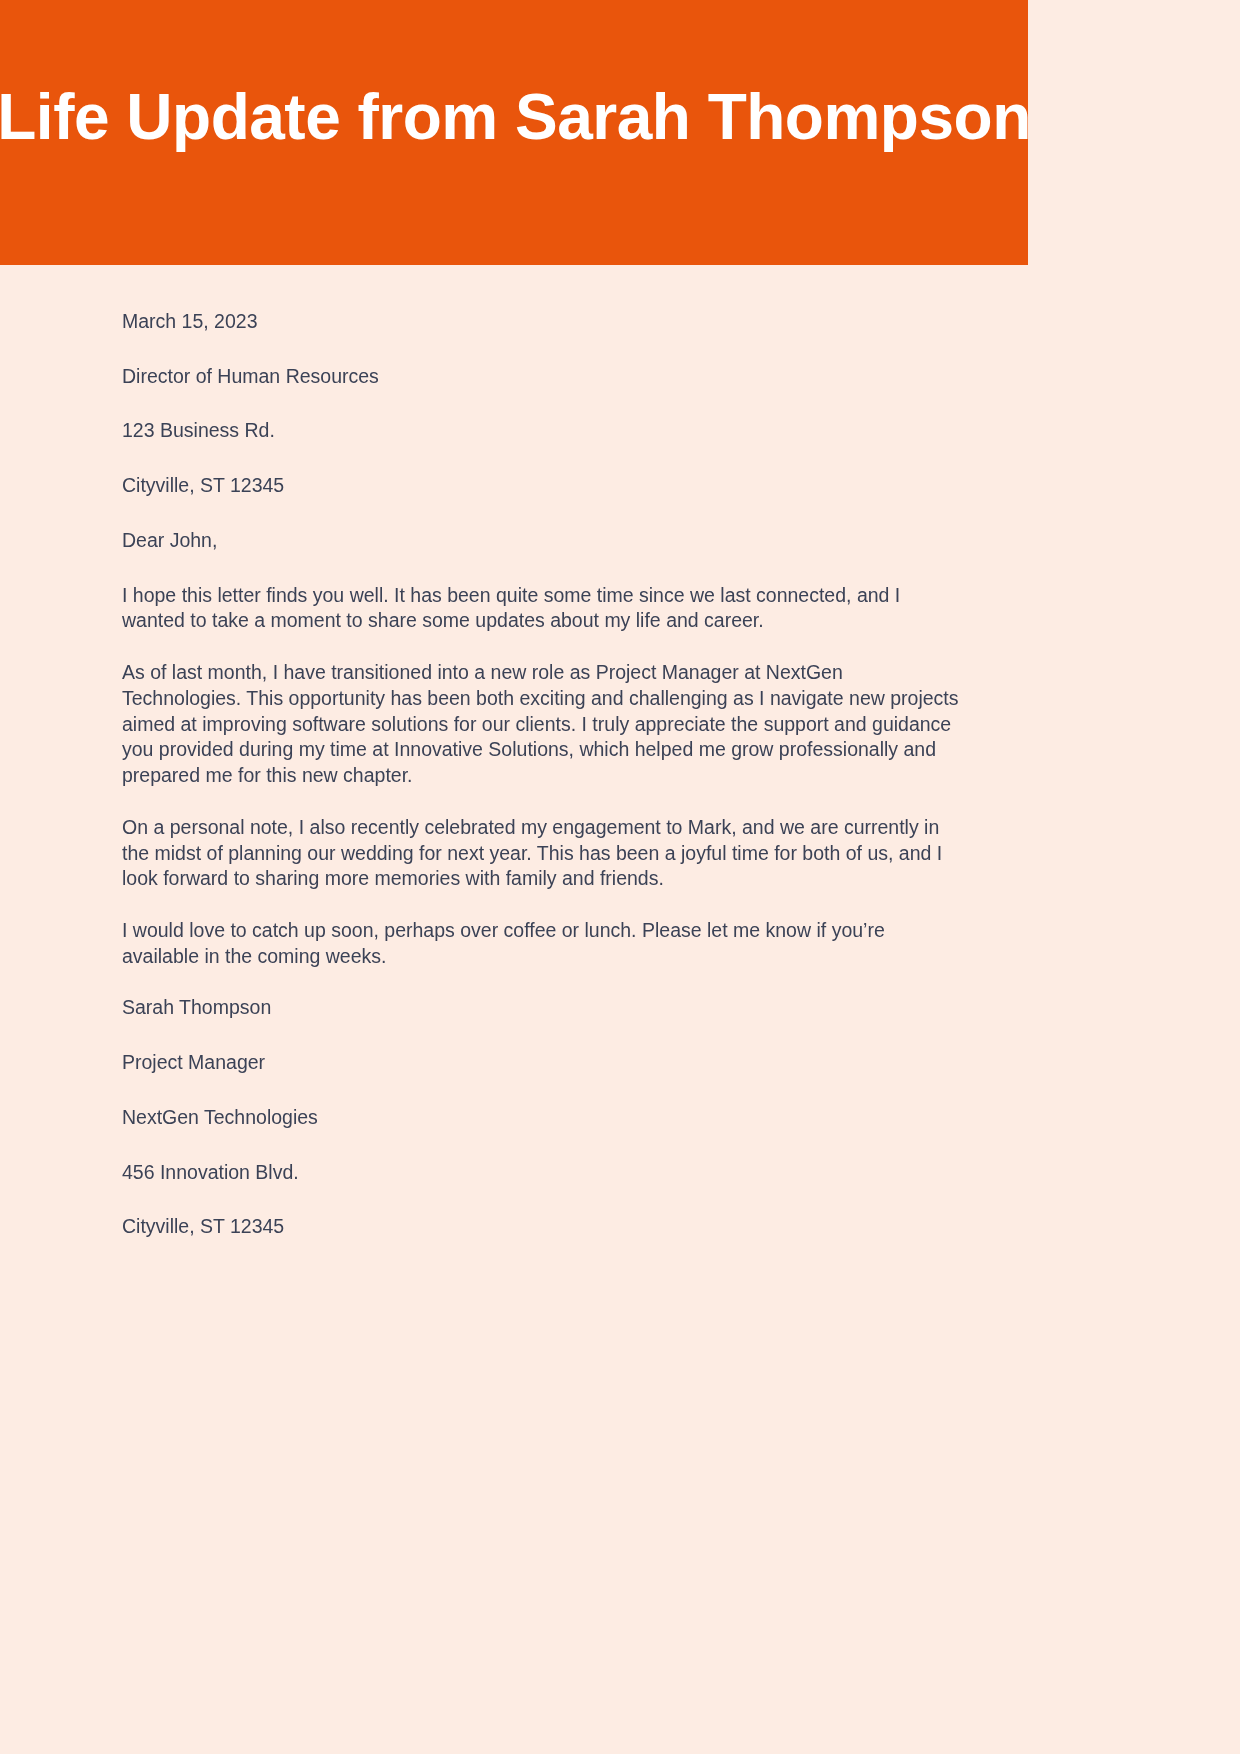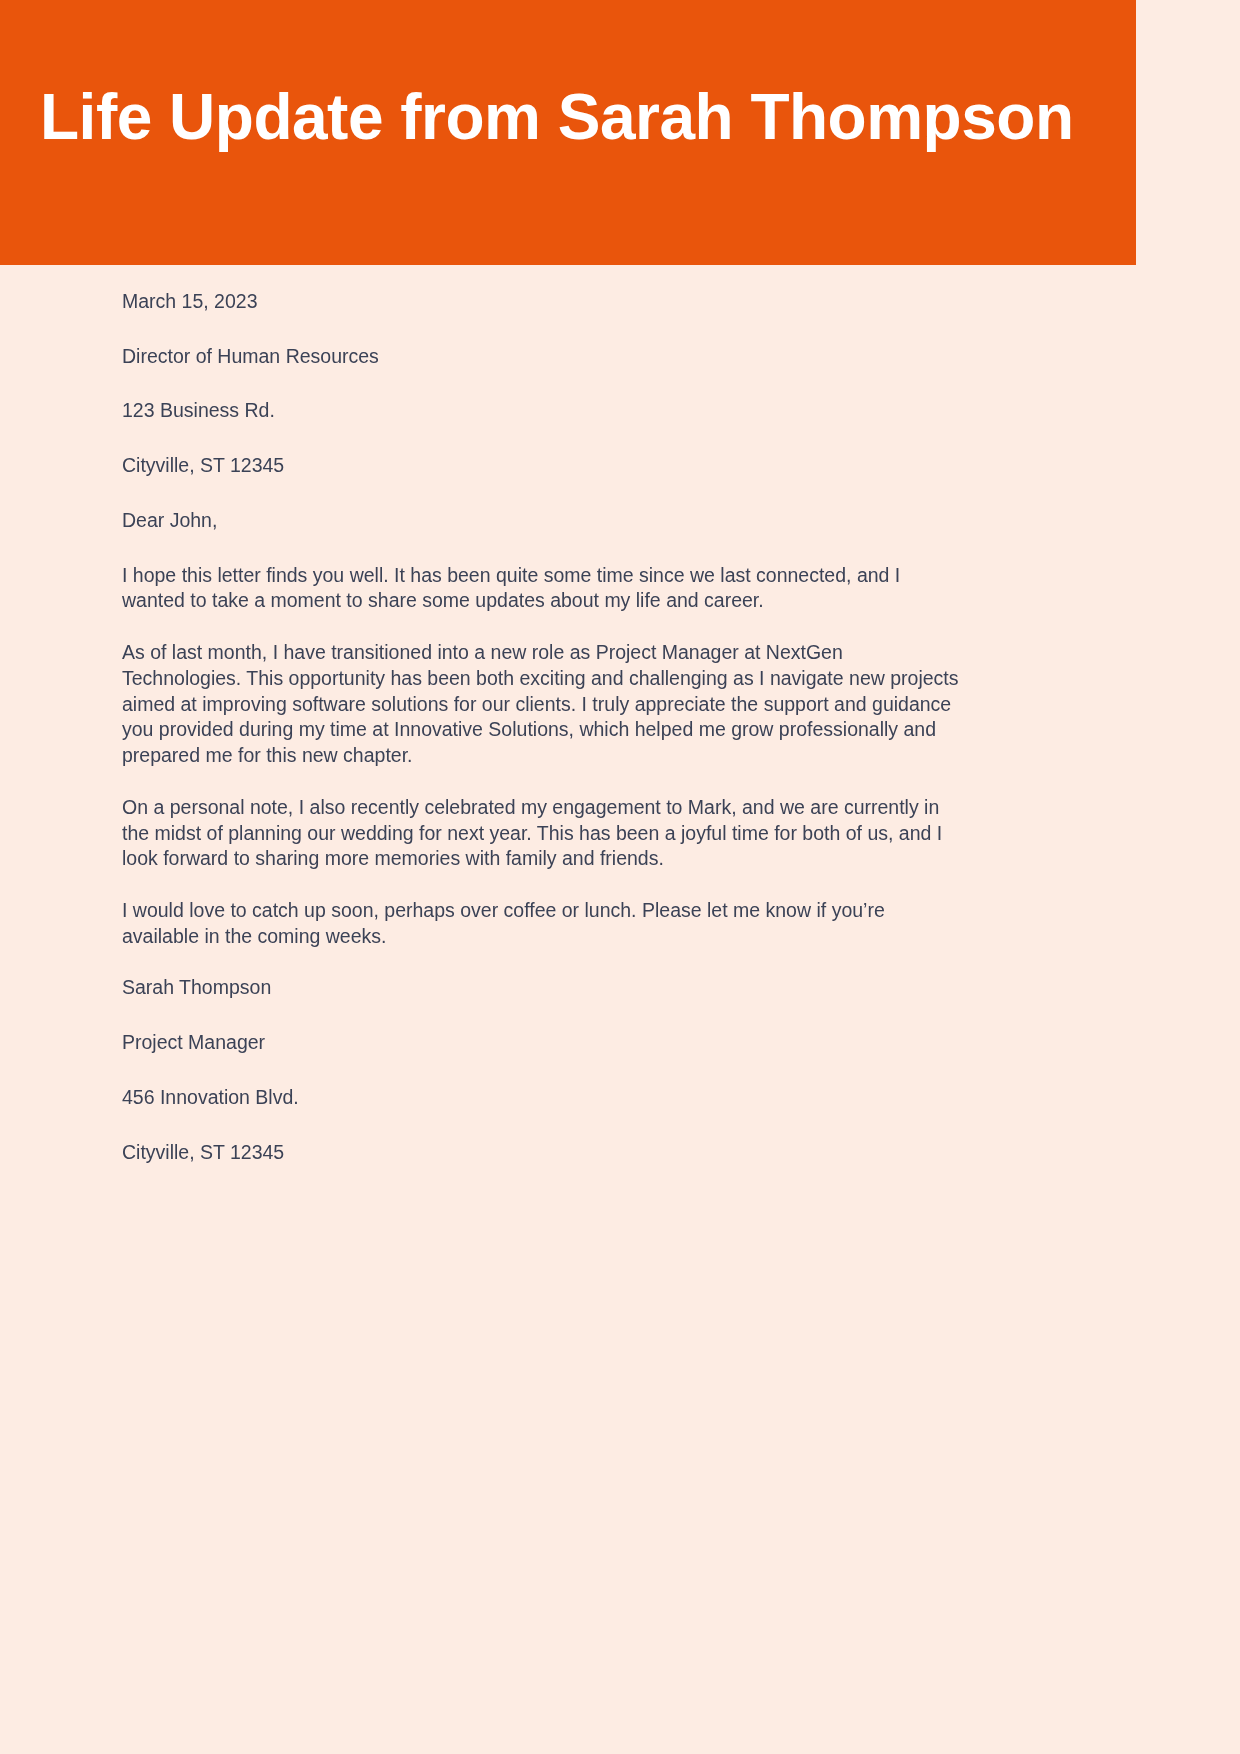--- a/index.html
+++ b/index.html
@@ -18,46 +18,46 @@
     position: relative;
     width: 1240px;
     height: 1754px;
     background: #fdece3;
     overflow: hidden;
     box-sizing: border-box;
   }
 
   
   .header-banner {
-    width: 1136px;
+    width: 1028px;
     height: 265px;
     background: #e9550c;
     display: flex;
     align-items: center;
-    justify-content: flex-start;
+    justify-content: center;
     box-sizing: border-box;
     padding: 0 40px 30px 40px;
   }
 
   .header-title {
     color: #ffffff;
     font-family: "Liberation Sans", sans-serif;
     font-weight: bold;
     font-size: 64px;
     line-height: 1.1;
     letter-spacing: -0.5px;
     text-align: center;
     margin: 0;
     white-space: nowrap;
   }
 
   
   .letter-body {
     box-sizing: border-box;
-    padding: 24px 120px 0 122px;
+    padding: 44px 120px 0 122px;
     width: 1156px;
   }
 
   .letter-line,
   .letter-paragraph {
     color: #3b4256;
     font-family: "Liberation Sans", sans-serif;
     font-size: 19.5px;
     line-height: 1.32;
     margin: 0 0 29px 0;
@@ -98,18 +98,19 @@
 
     <p class="letter-paragraph">As of last month, I have transitioned into a new role as Project Manager at NextGen Technologies. This opportunity has been both exciting and challenging as I navigate new projects aimed at improving software solutions for our clients. I truly appreciate the support and guidance you provided during my time at Innovative Solutions, which helped me grow professionally and prepared me for this new chapter.</p>
 
     <p class="letter-paragraph">On a personal note, I also recently celebrated my engagement to Mark, and we are currently in the midst of planning our wedding for next year. This has been a joyful time for both of us, and I look forward to sharing more memories with family and friends.</p>
 
     <p class="letter-paragraph">I would love to catch up soon, perhaps over coffee or lunch. Please let me know if you’re available in the coming weeks.</p>
 
     <div class="signature-block">
       <div class="letter-line">Sarah Thompson</div>
       <div class="letter-line">Project Manager</div>
+      <div class="letter-line">NextGen Technologies</div>
       <div class="letter-line">456 Innovation Blvd.</div>
       <div class="letter-line">Cityville, ST 12345</div>
     </div>
 
   </div>
 </div>
 
 </body></html>

